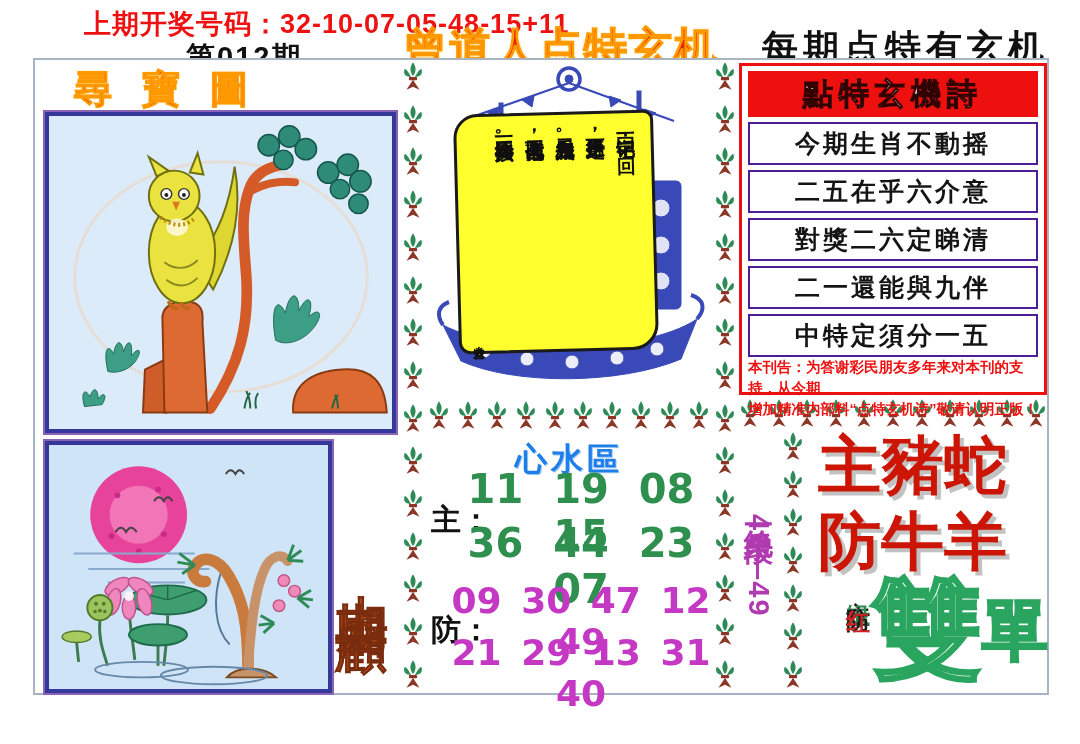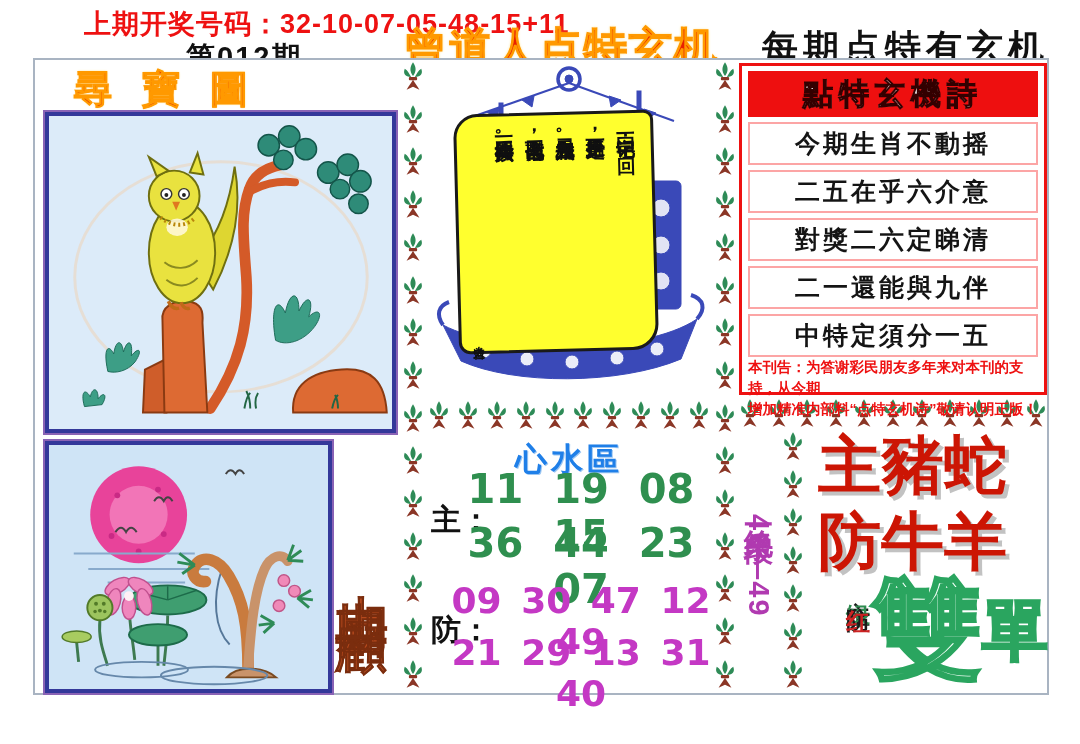--- a/index.html
+++ b/index.html
@@ -77,21 +77,21 @@
   .num-main { left:456px; font-size:40px; color:#2f8f4f; word-spacing:16px; }
   #main-row1 { top:466px; } #main-row2 { top:520px; }
   .num-guard { left:450px; font-size:36px; color:#c438c4; word-spacing:7px; width:262px; }
   #guard-row1 { top:580px; } #guard-row2 { top:632px; }
 
   
   #poem-box { left:739px; top:63px; width:308px; height:332px; border:3px solid #ee1111; background:#fff; padding:5px 6px; }
   #poem-title { background:#ee0f0f; color:#fff; font-size:30px; font-weight:bold; text-align:center;
     height:46px; line-height:46px; letter-spacing:6px; -webkit-text-stroke:1px #330000;
     font-family:"DejaVu Serif","Liberation Serif",serif; }
-  .poem-line { border:2px solid #fca5a5; margin-top:5px; height:43px; line-height:40px; text-align:center;
+  .poem-line { border:2px solid #4c1d95; margin-top:5px; height:43px; line-height:40px; text-align:center;
     font-size:25px; font-weight:bold; color:#141414; letter-spacing:3px;
     font-family:"DejaVu Serif","Liberation Serif",serif; }
   #poem-notice { margin-top:0; color:#ee1111; font-size:14.5px; font-weight:bold; line-height:1.45; }
 
   
   #kill-text { left:741px; top:433px; width:38px; height:258px; writing-mode:vertical-rl;
     font-size:29px; font-weight:bold; color:#b03ab0; letter-spacing:2px; text-align:center; }
   .zodiac { width:228px; display:flex; justify-content:space-between;
     font-size:63px; font-weight:bold; color:#cc1504; text-shadow:4px 4px 0 #c2c2c2;
     font-family:"DejaVu Serif","Liberation Serif",serif; line-height:1; }

